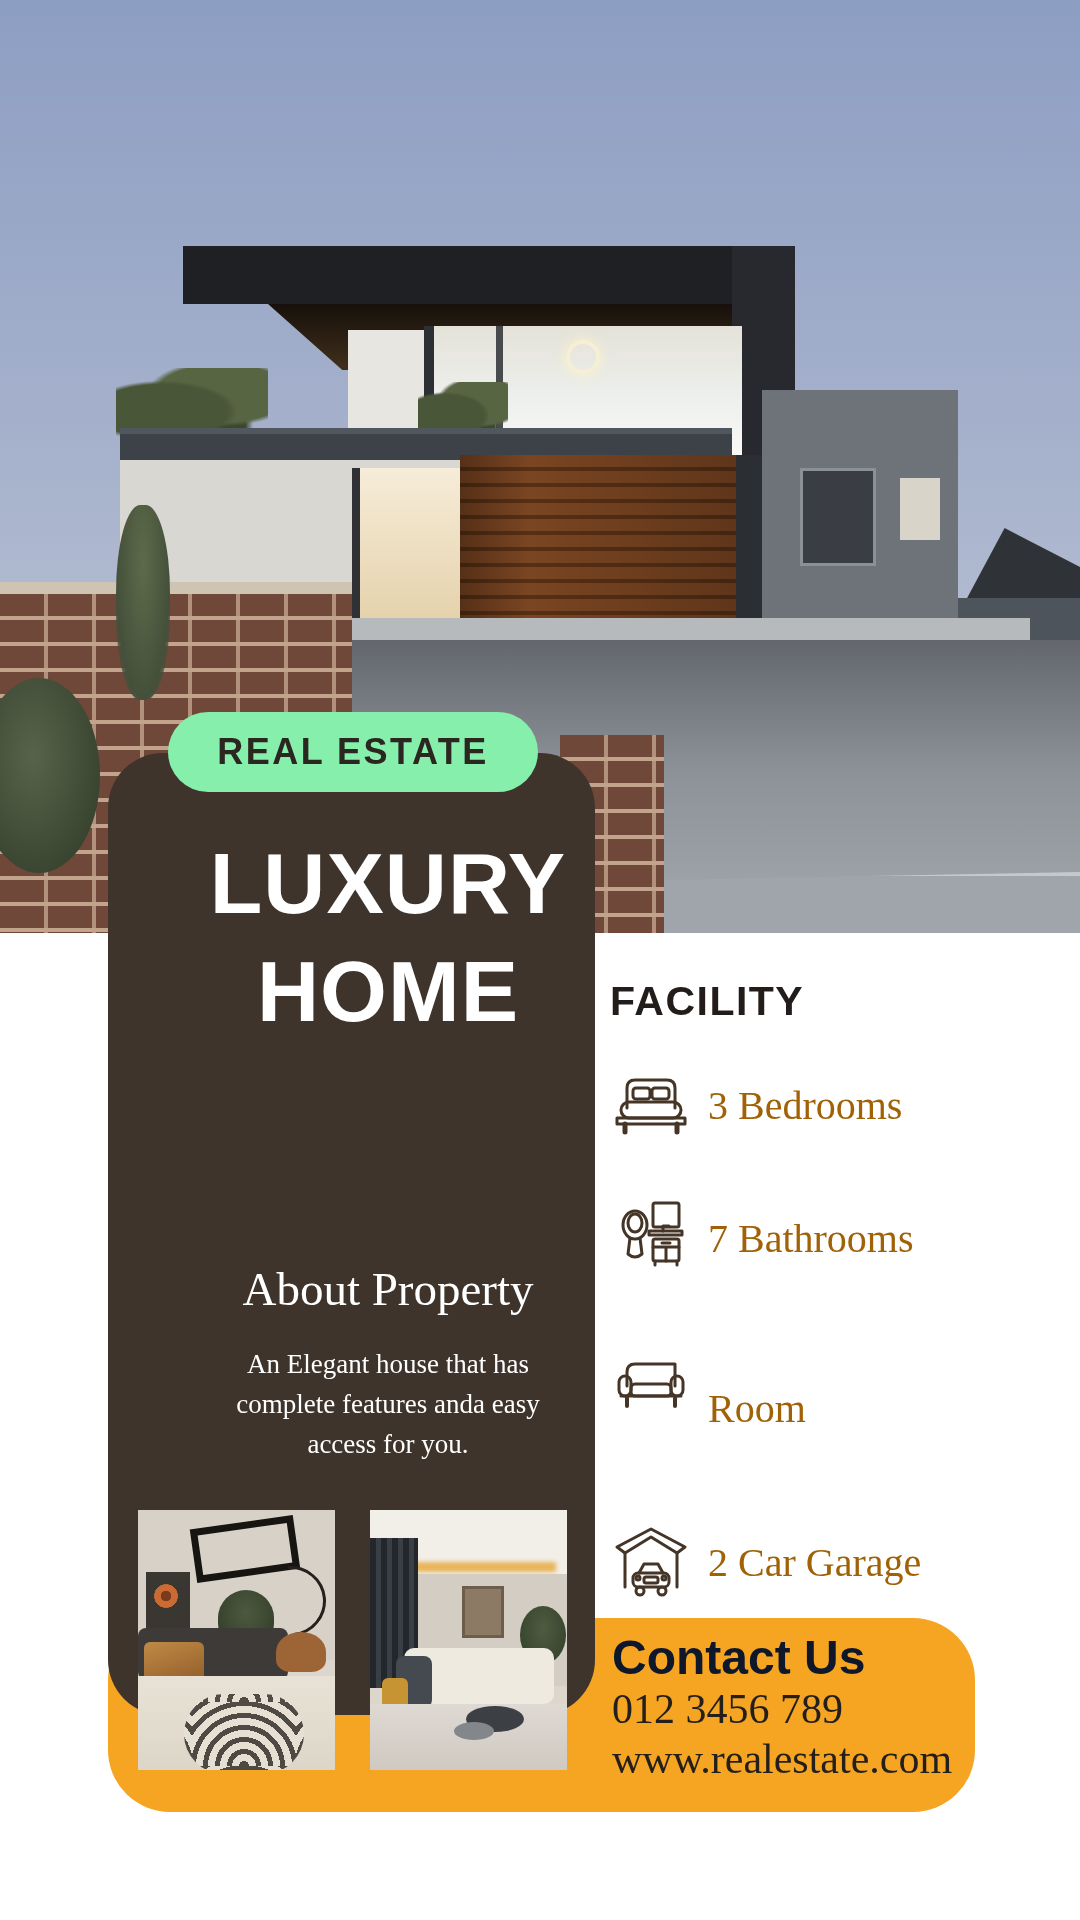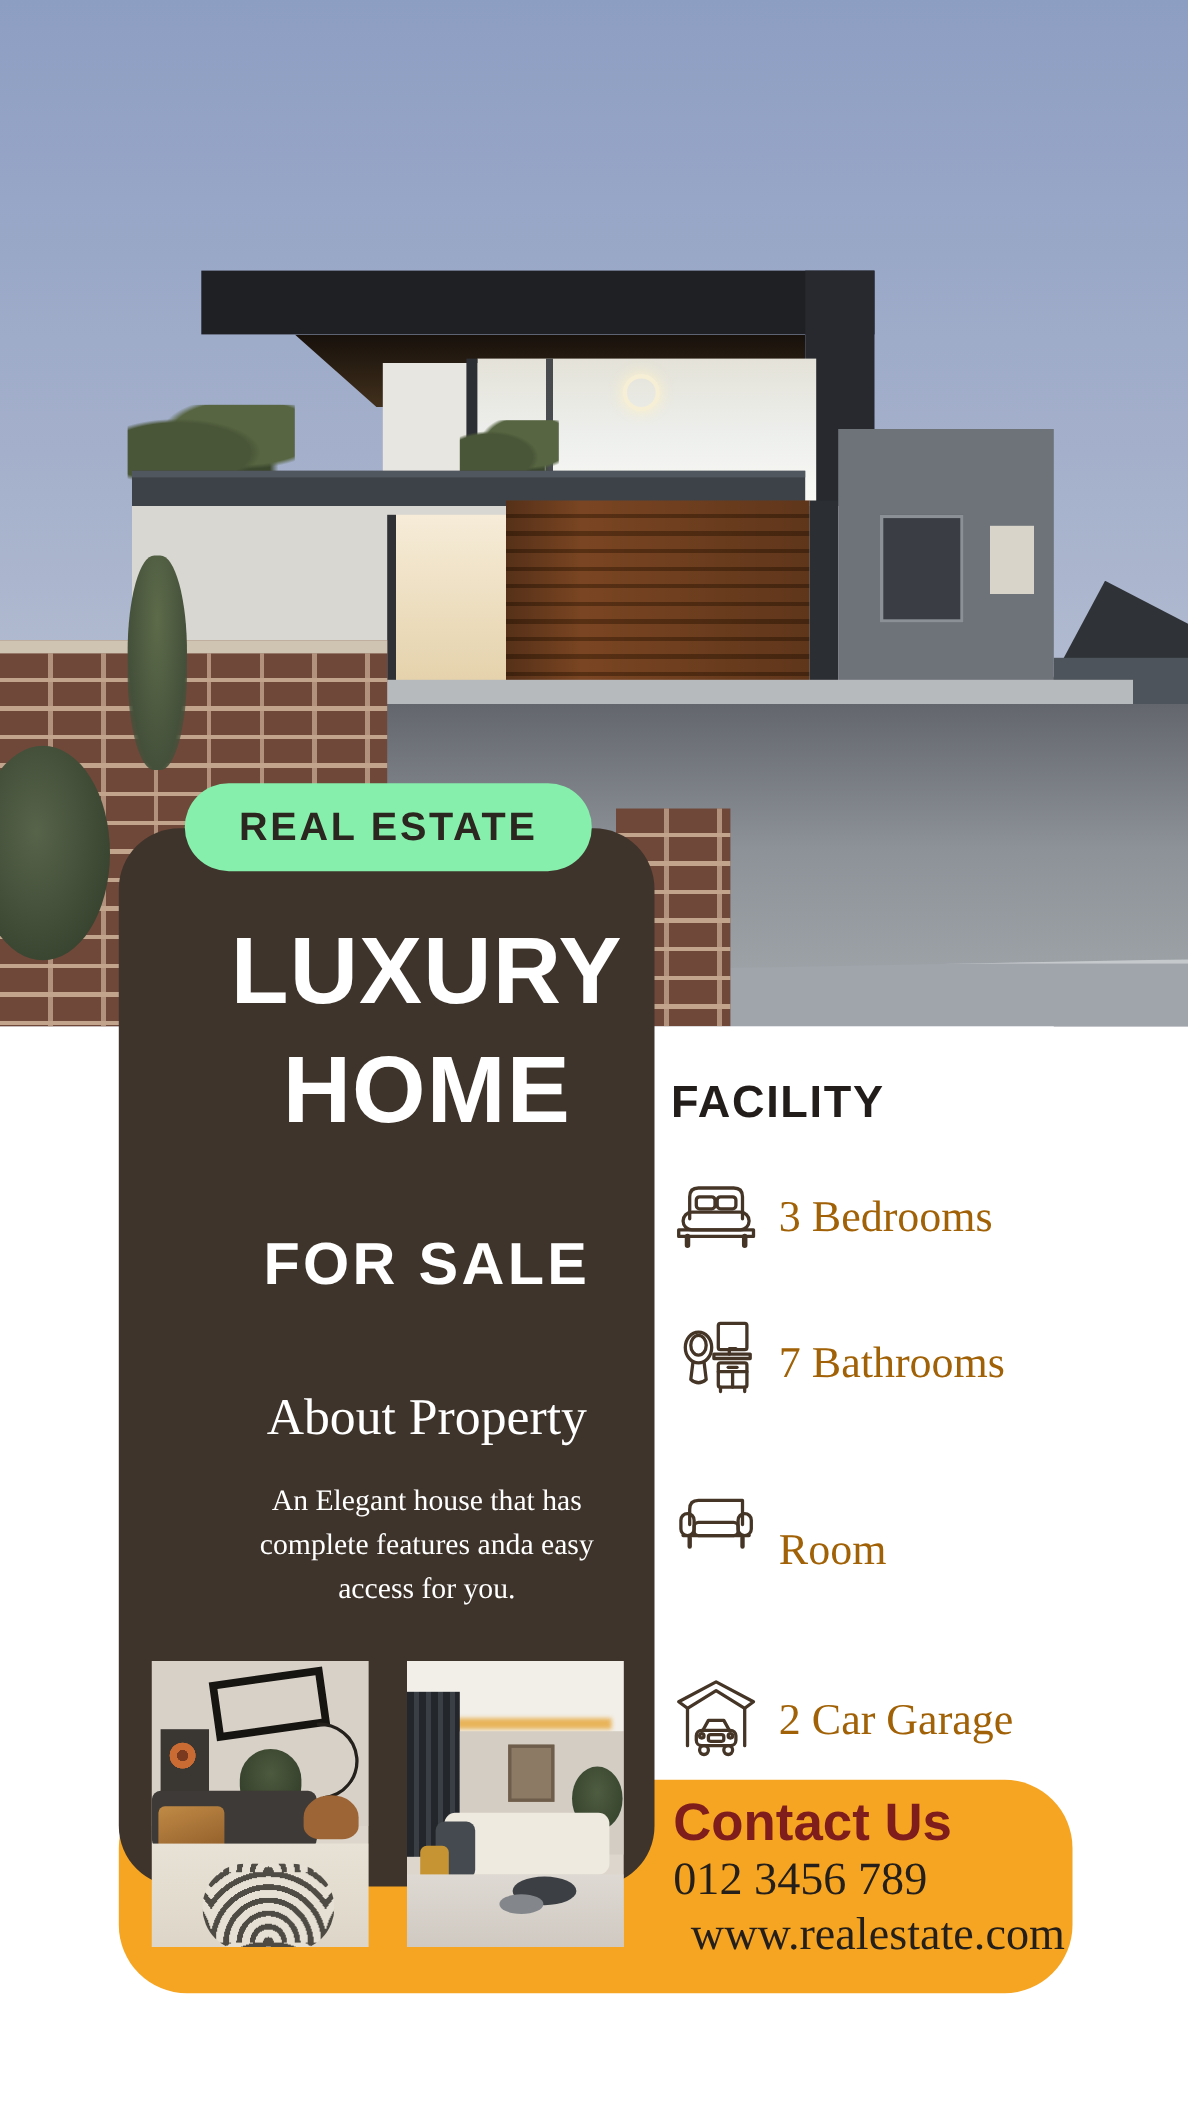--- a/index.html
+++ b/index.html
@@ -132,23 +132,23 @@
   .fr1{top:1068px;height:76px;}
   .fr2{top:1196px;height:86px;}
   .fr3{top:1336px;height:98px;}
   .fr4{top:1520px;height:86px;}
   .fac-icon{width:78px;display:flex;align-items:center;justify-content:center;flex:0 0 78px;}
   .fac-icon svg{stroke:#453527;fill:none;stroke-width:3;stroke-linecap:round;stroke-linejoin:round;}
   .fac-label{font-family:"Liberation Serif",serif;font-size:40px;line-height:48px;color:#a16207;}
 
   
   .contact{left:108px;top:1618px;width:867px;height:194px;border-radius:62px;background:#F6A522;z-index:1;}
-  .c-head{left:504px;top:14px;font-size:48px;font-weight:bold;color:#7f1d1d;line-height:52px;}
+  .c-head{left:504px;top:14px;font-size:48px;font-weight:bold;color:#0f172a;line-height:52px;}
   .c-phone{left:504px;top:66px;font-family:"Liberation Serif",serif;font-size:42px;color:#241f1b;line-height:50px;}
-  .c-url{left:504px;top:116px;font-family:"Liberation Serif",serif;font-size:42px;color:#241f1b;line-height:50px;margin-left:16px;}
+  .c-url{left:504px;top:116px;font-family:"Liberation Serif",serif;font-size:42px;color:#241f1b;line-height:50px;}
 </style>
 </head>
 <body>
 
 <div class="canvas">
 
   <div class="abs hero">
     <div class="abs sky"></div>
     <div class="abs nr-roof"></div>
     <div class="abs nr-wall"></div>
@@ -249,21 +249,20 @@
 
   <div class="abs contact">
     <div class="abs c-head">Contact Us</div>
     <div class="abs c-phone">012 3456 789</div>
     <div class="abs c-url">www.realestate.com</div>
   </div>
 
   <div class="abs card">
     <div class="abs title-line t1">LUXURY</div>
     <div class="abs title-line t2">HOME</div>
-    <div class="abs for-sale">FOR SALE</div>
     <div class="abs about-h">About Property</div>
     <div class="abs about-p">
       <span>An Elegant house that has</span><br>
       <span>complete features anda easy</span><br>
       <span>access for you.</span>
     </div>
     <div class="abs photos">
       <div class="ph ph1">
         <div class="p1-wall"></div>
         <div class="p1-light"></div>

